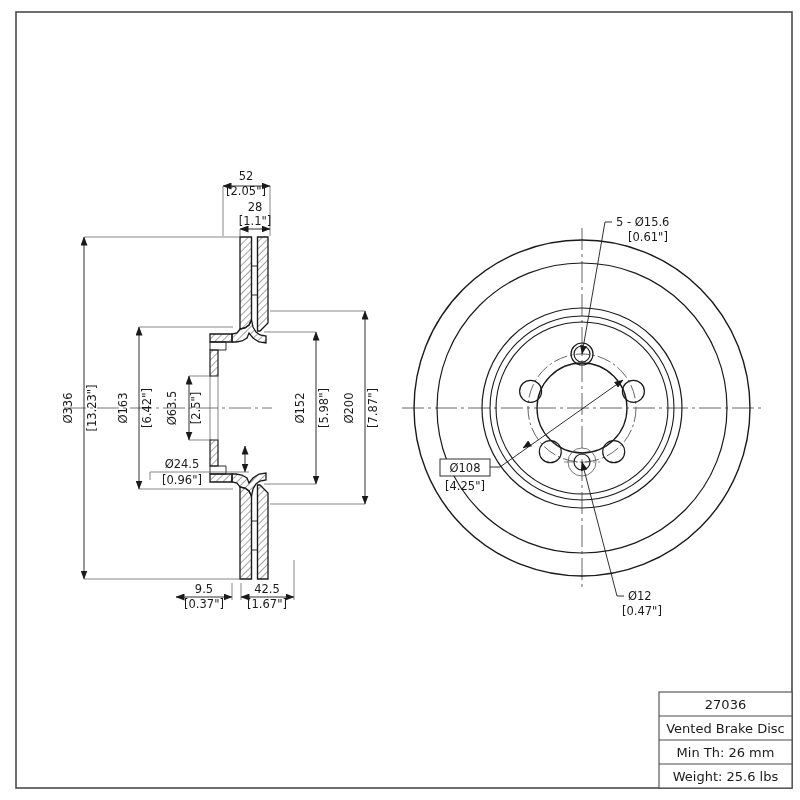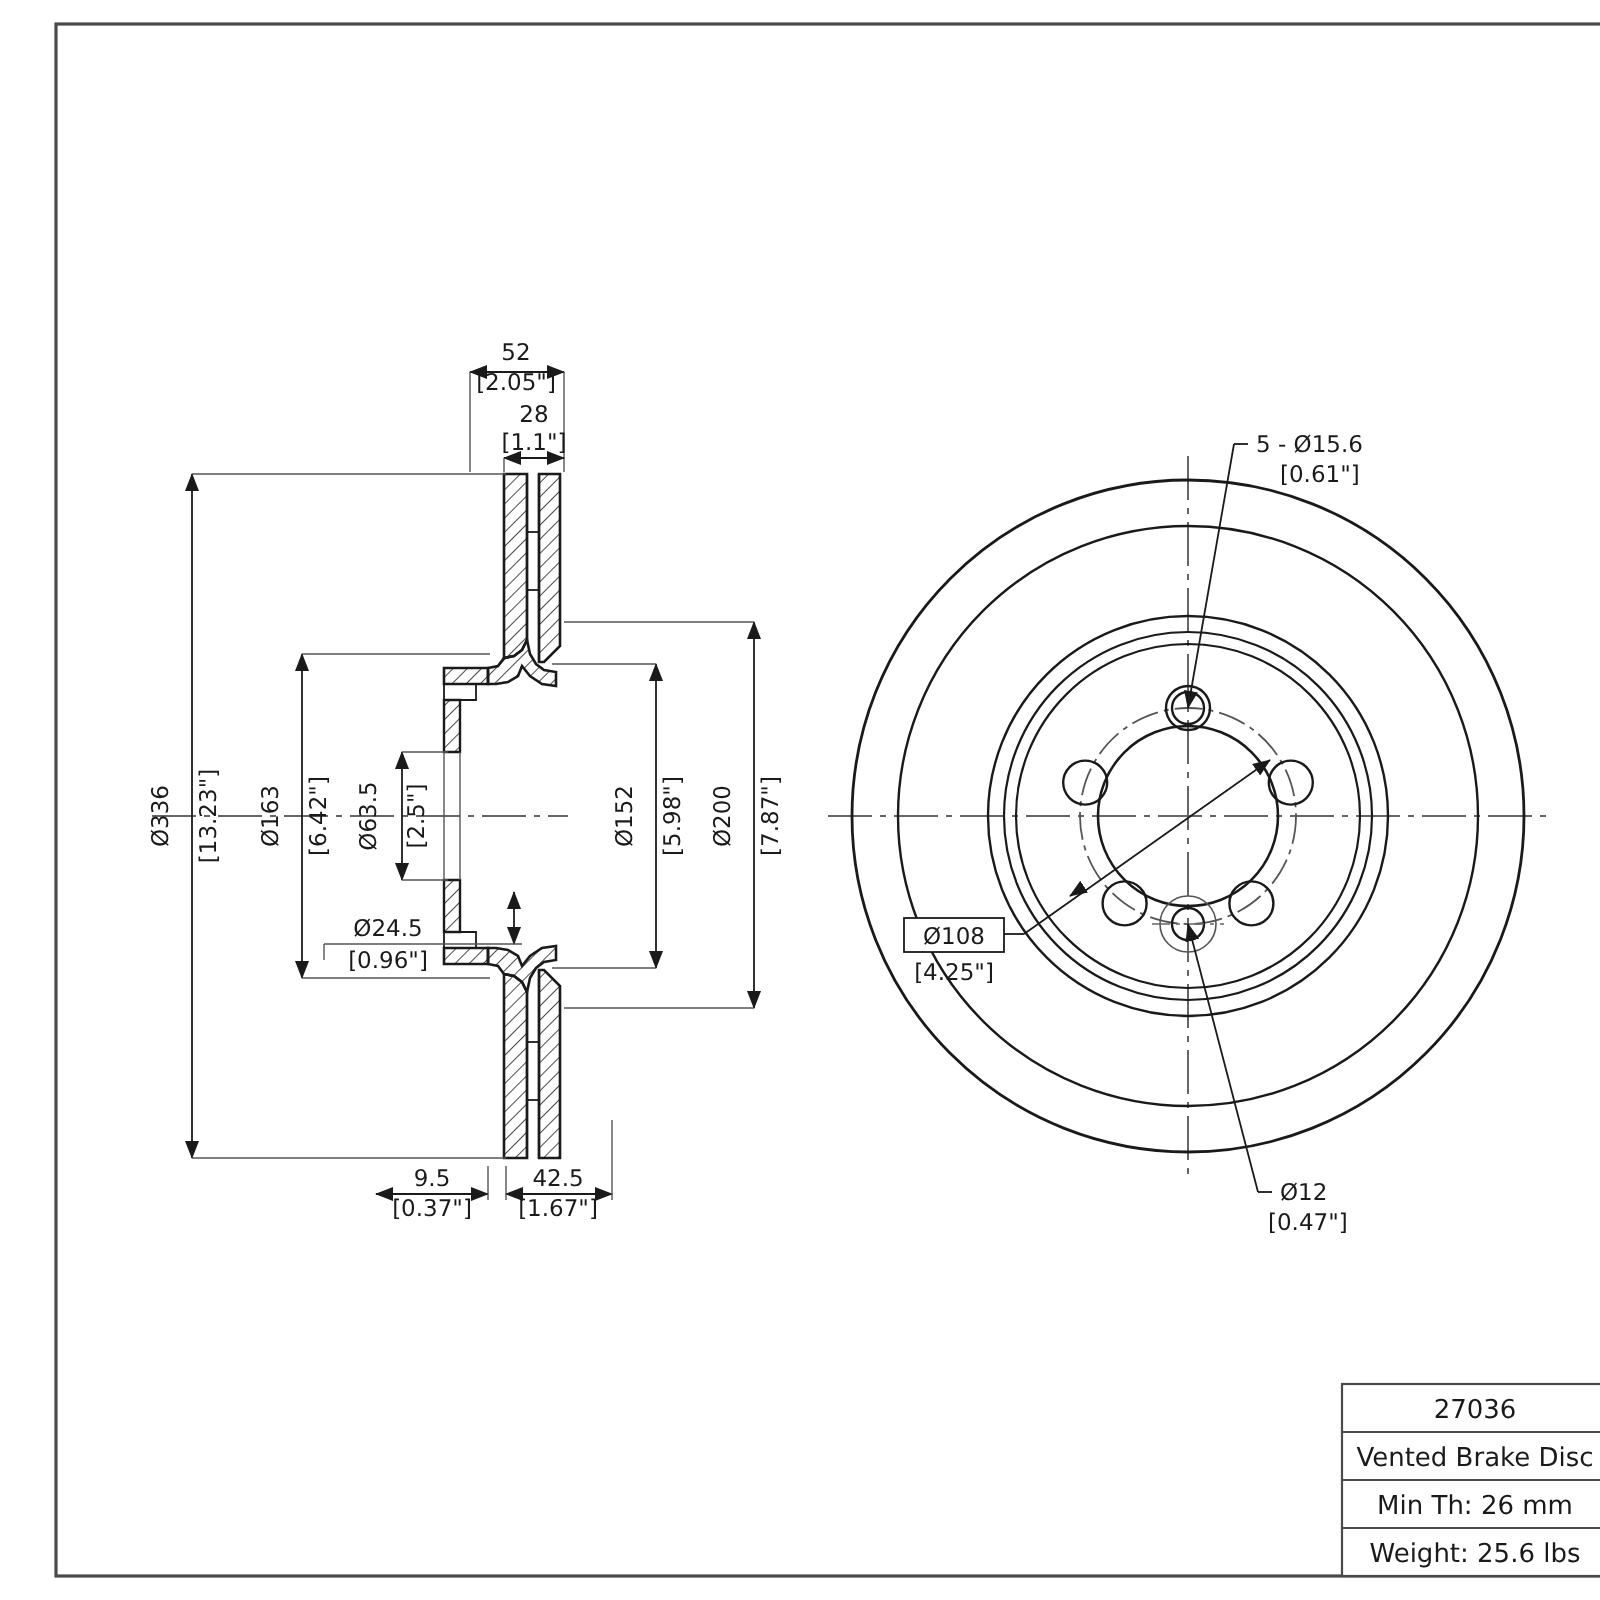--- a/index.html
+++ b/index.html
@@ -3,21 +3,21 @@
 <meta charset="utf-8">
 <title>Brake Disc Engineering Drawing</title>
 <style>
   html,body{margin:0;padding:0;background:#ffffff;}
   body{
     width:800px;height:800px;
     font-family:"DejaVu Sans","Liberation Sans",sans-serif;
     overflow:hidden;
     position:relative;
   }
-  #sheet{position:absolute;left:16px;top:0;width:676px;height:800px;}
+  #sheet{position:absolute;left:4px;top:0;width:676px;height:800px;}
   svg{display:block;}
   .dimtext{font-family:"DejaVu Sans","Liberation Sans",sans-serif;font-size:11.5px;fill:#1a1a1a;}
   .tbtext{font-family:"DejaVu Sans","Liberation Sans",sans-serif;font-size:13px;fill:#1a1a1a;}
 </style>
 </head>
 <body>
 
 <div id="sheet">
 <svg width="800" height="800" viewBox="0 0 800 800" xmlns="http://www.w3.org/2000/svg">
 

